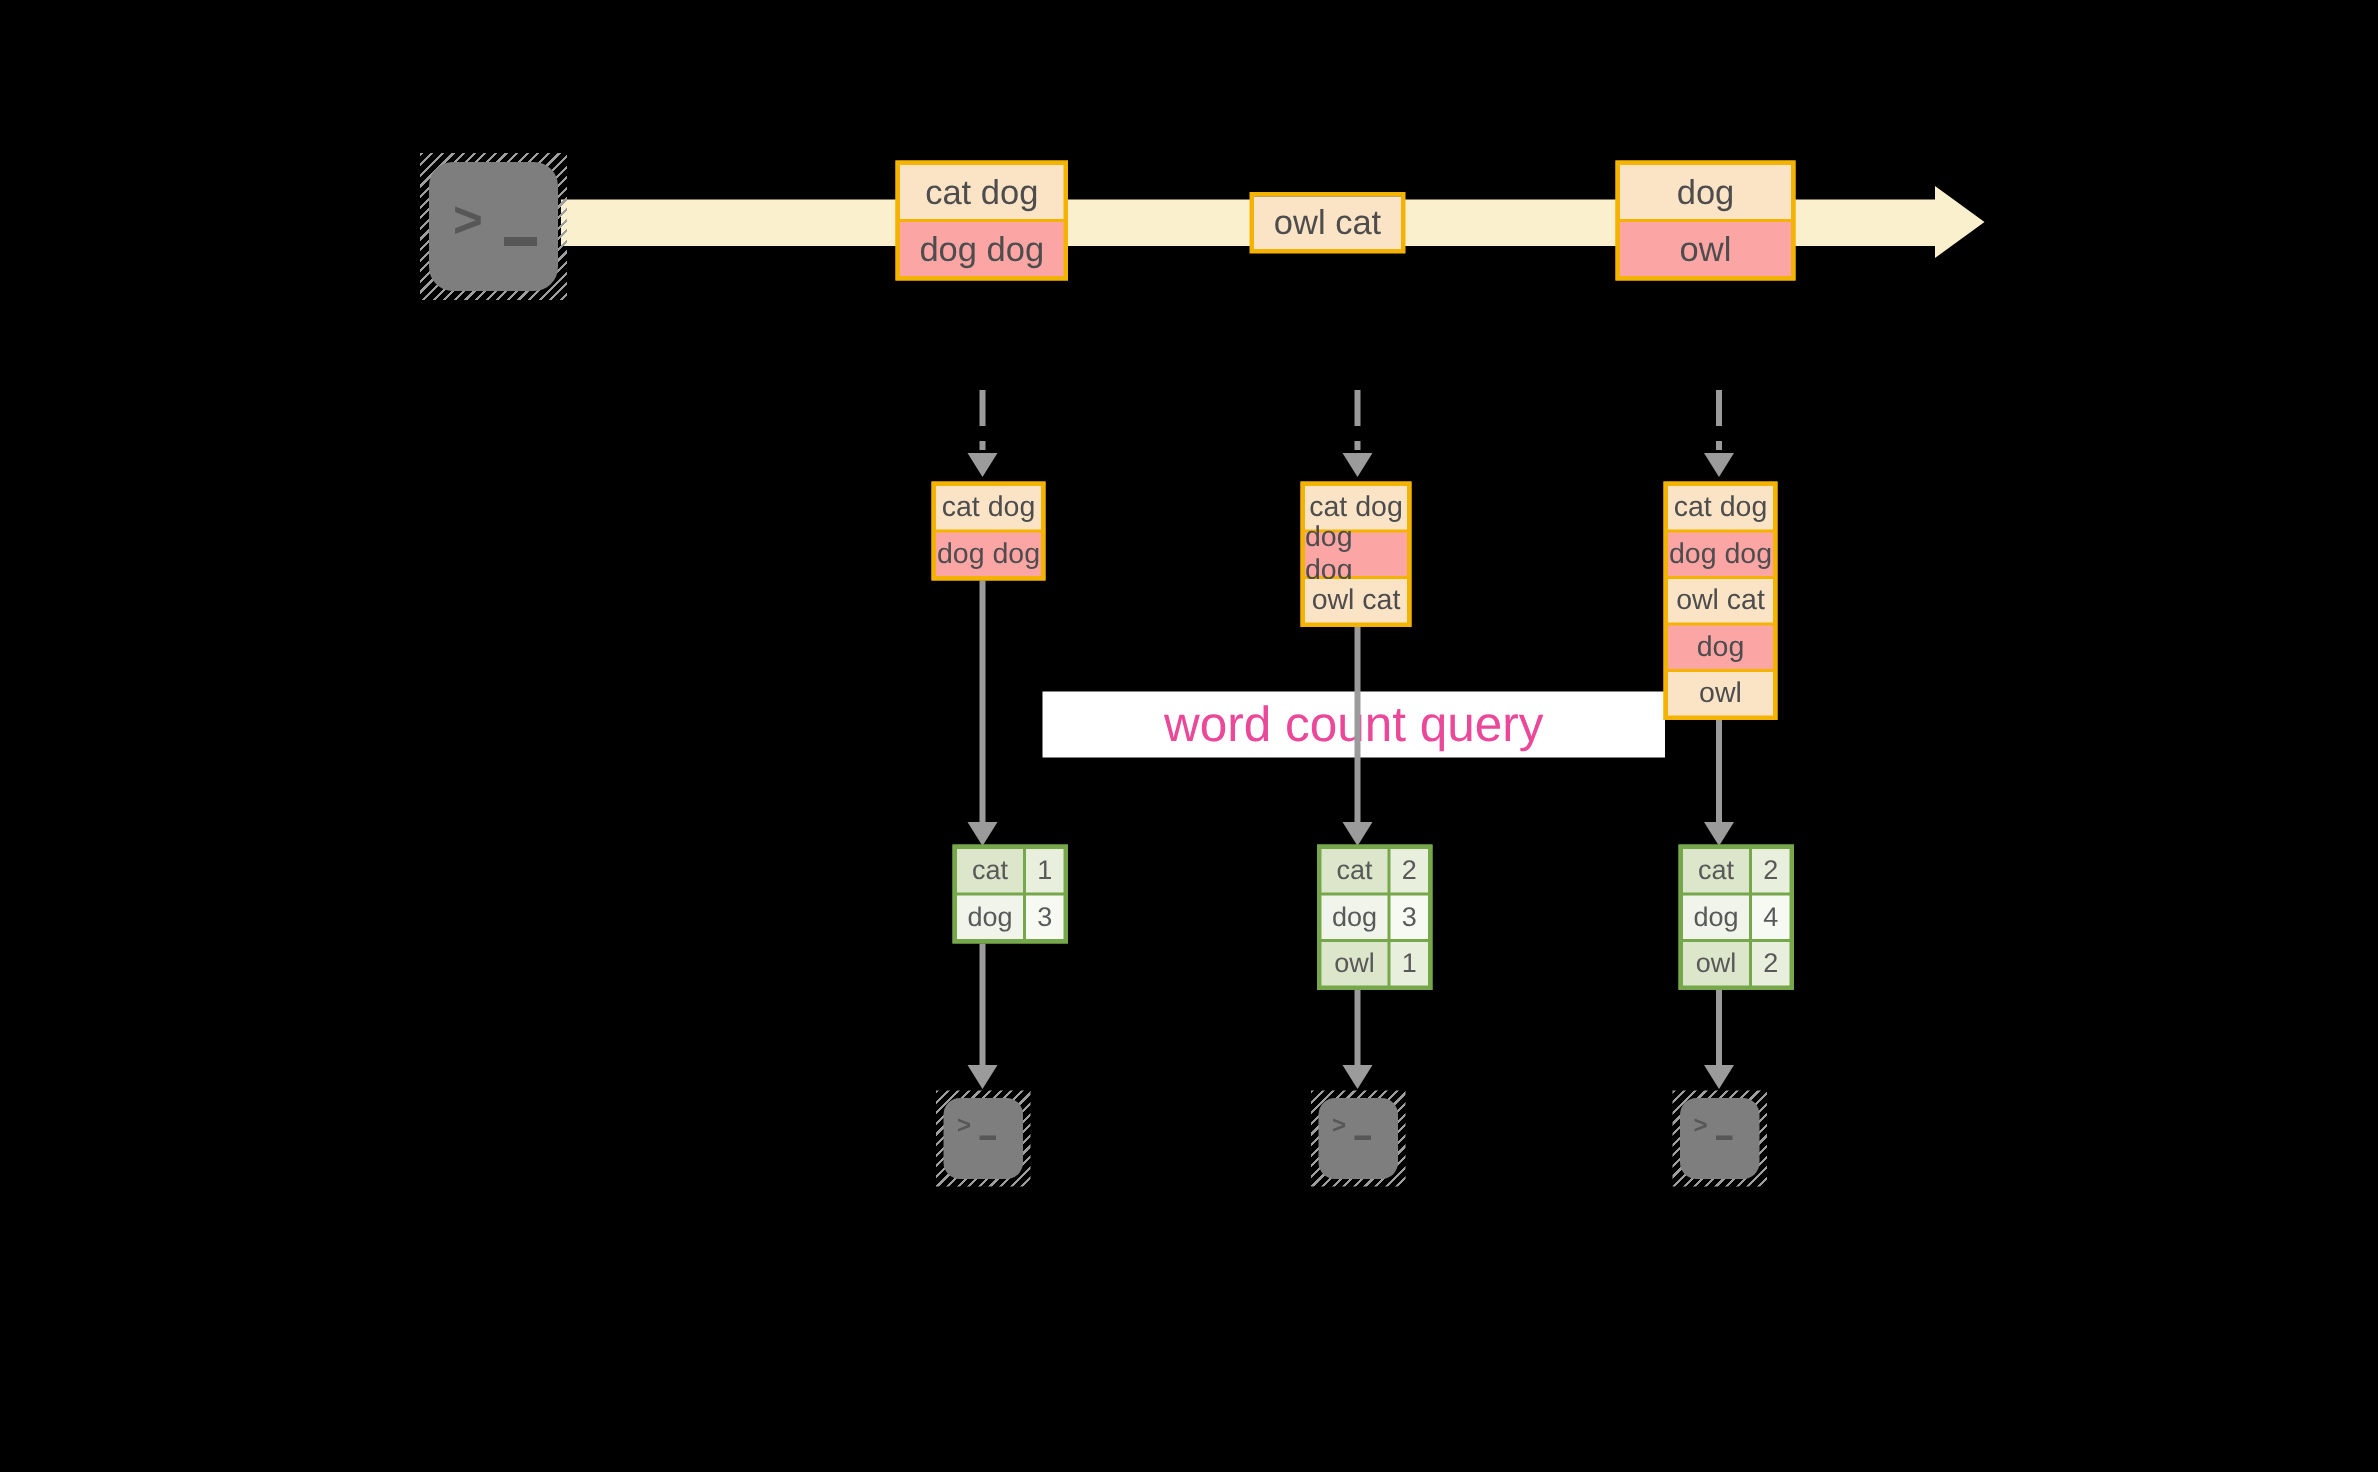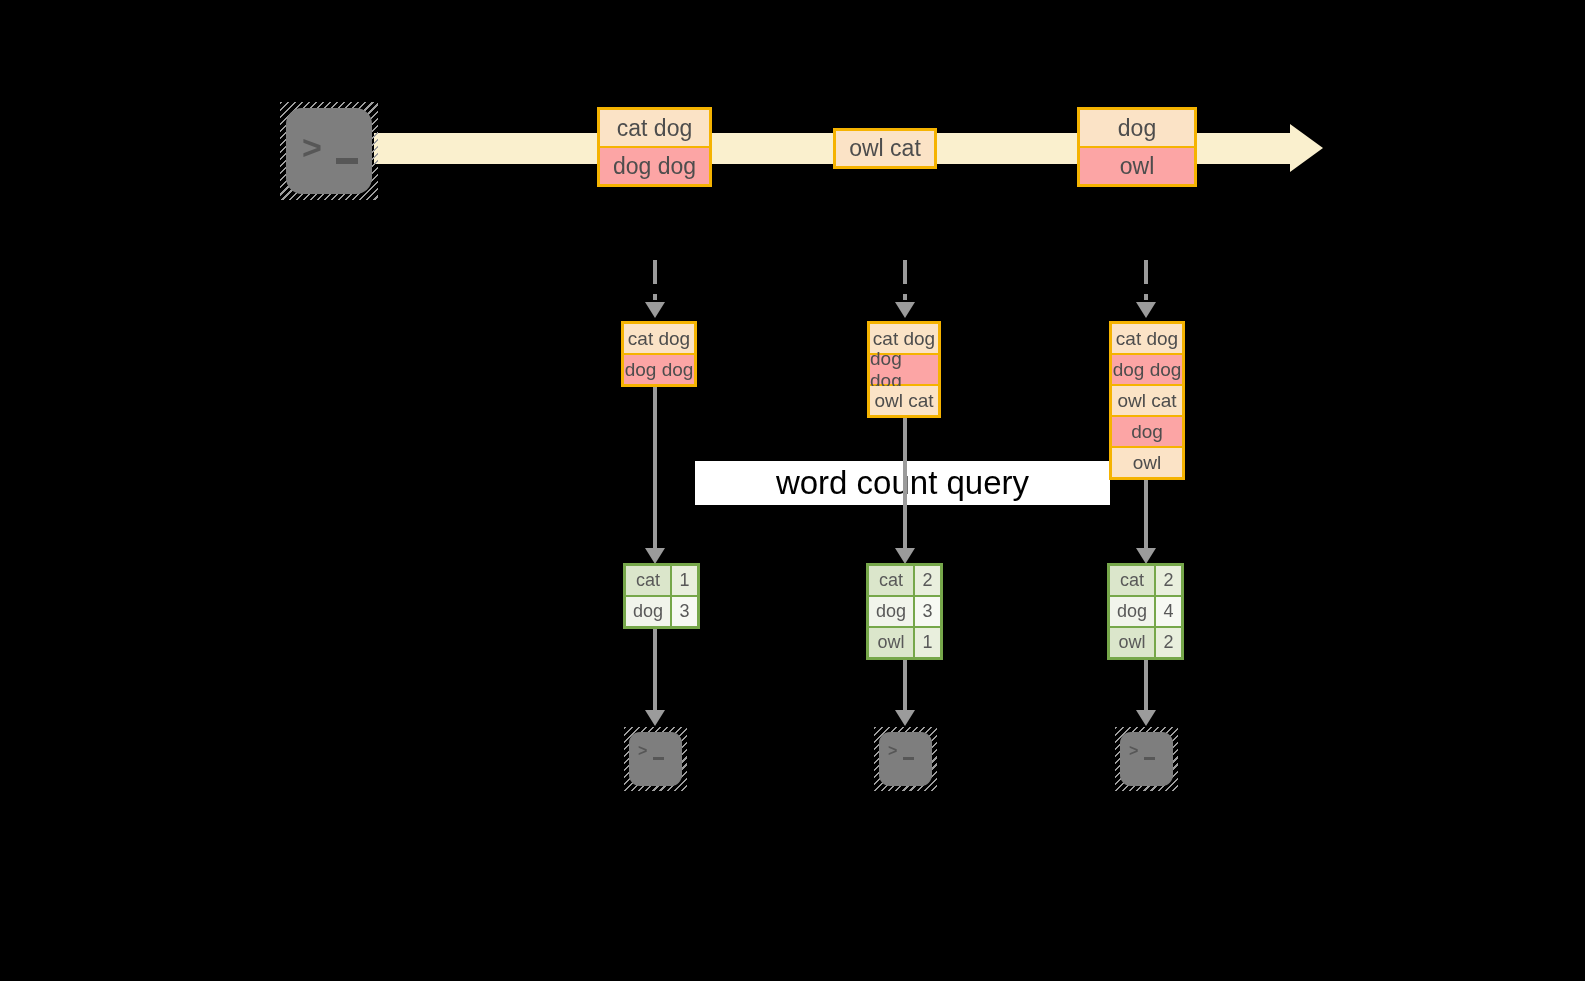--- a/index.html
+++ b/index.html
@@ -29,26 +29,26 @@
   .orow.cream{background:#fca5a5;}
   .obox.event .orow{height:36px;font-size:23px;}
   .obox.state .orow{height:29px;font-size:19px;}
   
   .dash-line{position:absolute;width:4px;background:repeating-linear-gradient(to bottom,#9B9B9B 0 24px,transparent 24px 34px);}
   .solid-line{position:absolute;width:4px;background:#9B9B9B;}
   .arrow-head{position:absolute;width:0;height:0;
     border-left:10px solid transparent;border-right:10px solid transparent;border-top:16px solid #9B9B9B;}
   
   .banner{position:absolute;left:695px;top:461px;width:415px;height:44px;background:#FFFFFF;
-    display:flex;align-items:center;justify-content:center;font-size:33px;color:#000000;z-index:1;}
+    display:flex;align-items:center;justify-content:center;font-size:33px;color:#ec4899;z-index:1;}
   .zline{z-index:2;}
   .obox,.gtable,.term{z-index:3;}
   
   .gtable{position:absolute;border:3px solid #76A74A;background:#76A74A;
-    display:grid;grid-template-columns:44px 25px;grid-auto-rows:29px;gap:2px;}
+    display:grid;grid-template-columns:44px 25px;grid-auto-rows:29px;gap:2px;margin-left:12px;}
   .gcell{display:flex;align-items:center;justify-content:center;font-size:18px;color:#595959;}
   .gcell.d-lbl{background:#DBE6CB;}
   .gcell.d-val{background:#E9EFDD;}
   .gcell.l-lbl{background:#F1F4EB;}
   .gcell.l-val{background:#F7F9F3;}
 </style>
 </head>
 <body>
 
 <div class="canvas">

